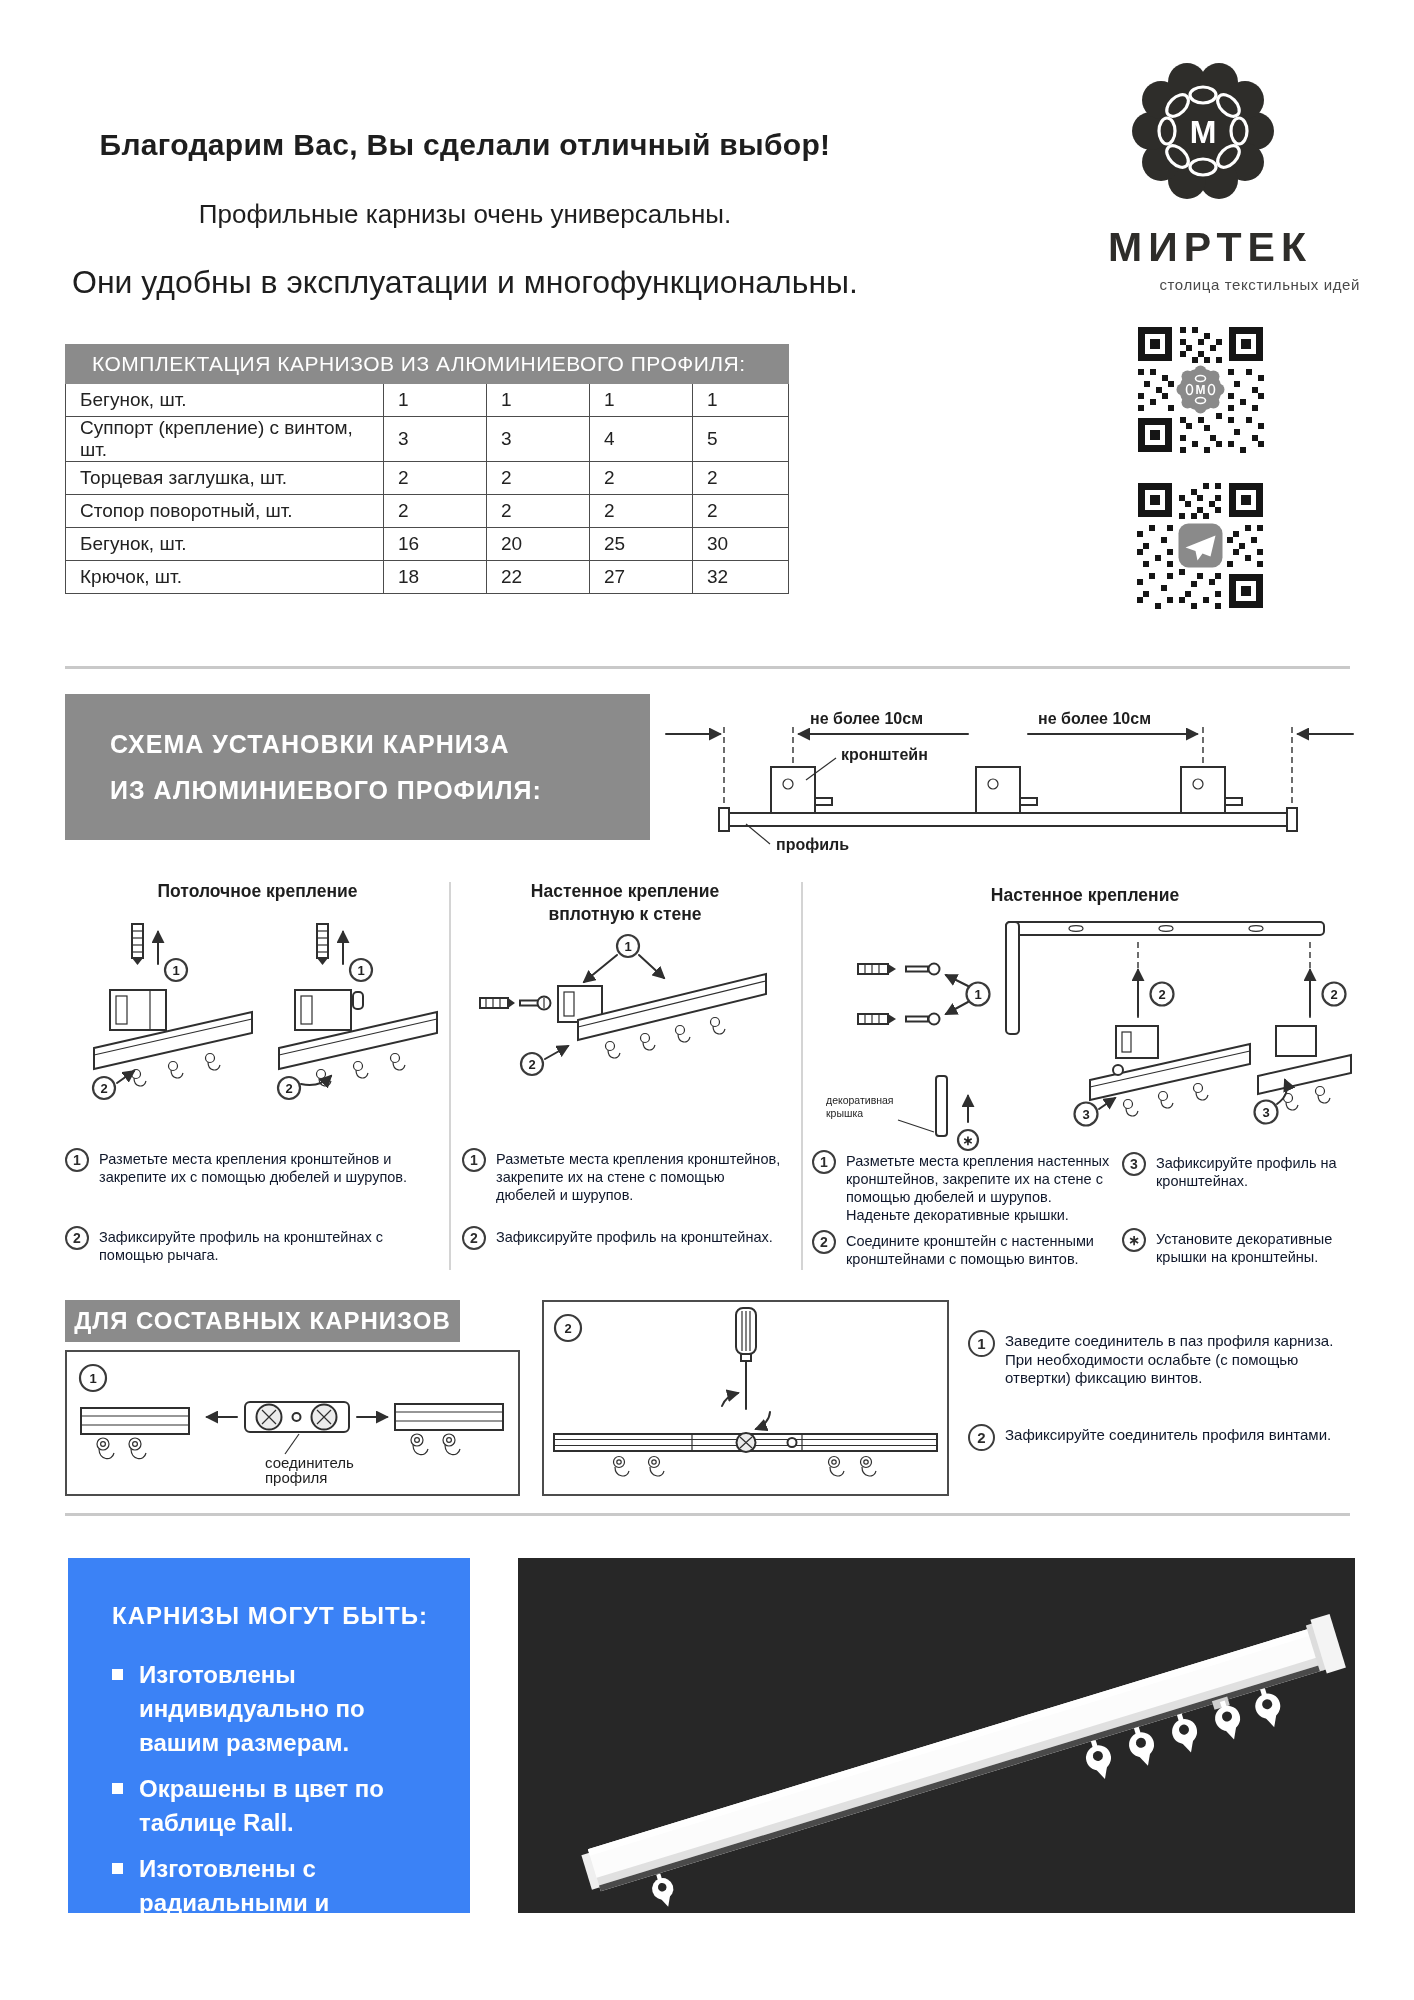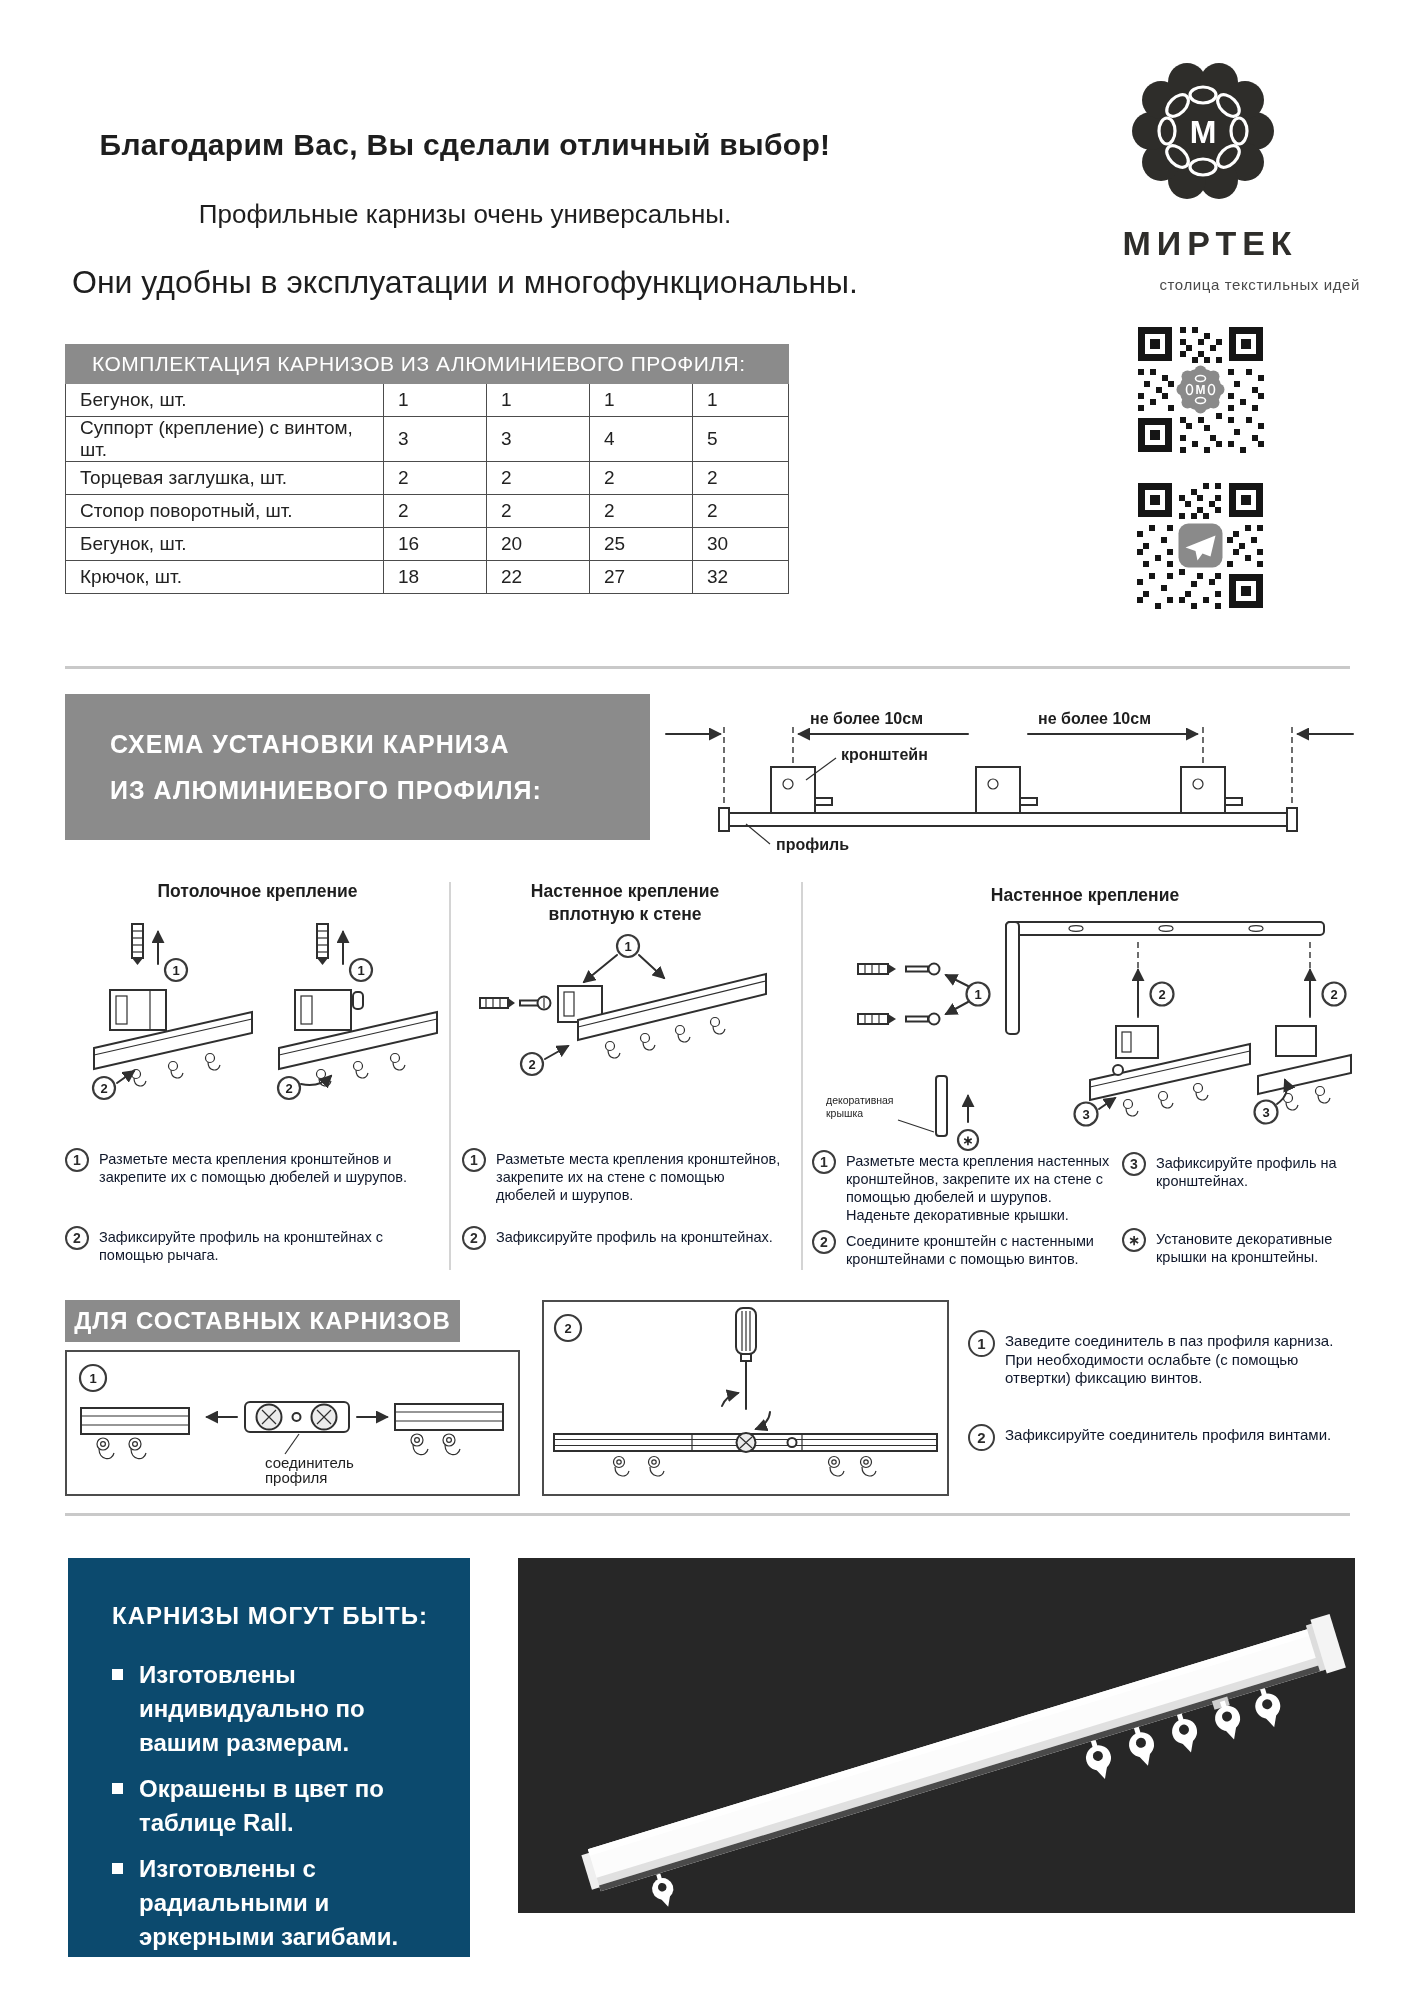--- a/index.html
+++ b/index.html
@@ -4,21 +4,21 @@
 <style>
   html,body{margin:0;padding:0;background:#fff;}
   .page{position:relative;width:1414px;height:2000px;background:#fff;overflow:hidden;
         font-family:"Liberation Sans",sans-serif;color:#1e1e1e;}
   .abs{position:absolute;}
   
   .g-title{left:65px;top:128px;width:800px;text-align:center;font-size:30px;font-weight:bold;letter-spacing:.3px;}
   .g-sub2{left:65px;top:199px;width:800px;text-align:center;font-size:26px;}
   .g-sub3{left:65px;top:264px;width:800px;text-align:center;font-size:32px;}
   
-  .brand-name{left:1060px;top:224px;width:300px;text-align:center;font-size:34px;font-weight:bold;letter-spacing:6px;color:#2e2d2a;}
+  .brand-name{left:1060px;top:224px;width:300px;text-align:center;font-size:41px;font-weight:bold;letter-spacing:6px;color:#2e2d2a;}
   .brand-tag{left:1060px;top:276px;width:300px;text-align:right;font-size:15px;color:#4a4a4a;letter-spacing:.6px;}
   
   table.kit{left:65px;top:344px;width:723px;border-collapse:collapse;table-layout:fixed;}
   table.kit td{border:1.5px solid #4c4c4c;height:32px;font-size:19px;padding:0 0 0 14px;color:#222;}
   table.kit tr.bar td{background:#8b8b8b;color:#fff;font-size:21px;font-weight:normal;letter-spacing:.5px;
         border:1.5px solid #8b8b8b;height:38px;padding-left:26px;}
   .hr{background:#c9c9c9;height:3px;}
   
   .scheme-box{left:65px;top:694px;width:585px;height:146px;background:#8b8b8b;color:#fff;
         font-size:25px;font-weight:bold;letter-spacing:1px;line-height:46px;padding:27px 0 0 45px;box-sizing:border-box;}
@@ -29,21 +29,21 @@
   .badge{flex:0 0 auto;width:24px;height:24px;border:2.4px solid #3d3d3d;border-radius:50%;
         display:flex;align-items:center;justify-content:center;font-size:14px;font-weight:bold;color:#2d2d2d;box-sizing:border-box;}
   .step .txt{font-size:14.5px;line-height:18px;color:#0f172a;padding-top:2px;}
   .cstep .badge{width:27px;height:27px;font-size:15px;}
   .cstep .txt{font-size:15px;line-height:18.5px;}
   
   .comp-title{left:65px;top:1300px;width:395px;height:42px;background:#8b8b8b;color:#fff;
         font-size:24px;font-weight:bold;letter-spacing:1px;display:flex;align-items:center;justify-content:center;}
   .panel{border:2px solid #4c4c4c;background:#fff;box-sizing:border-box;}
   
-  .features{left:68px;top:1558px;width:402px;height:399px;background:#0c4a6e;color:#fff;box-sizing:border-box;padding:44px 38px 0 44px;}
+  .features{left:68px;top:1558px;width:402px;height:355px;background:#3b82f6;color:#fff;box-sizing:border-box;padding:44px 38px 0 44px;}
   .f-title{font-size:24px;font-weight:bold;letter-spacing:1px;margin-bottom:28px;}
   .f-item{display:flex;gap:16px;margin-bottom:12px;}
   .f-sq{flex:0 0 auto;width:11px;height:11px;background:#fff;margin-top:11px;}
   .f-txt{font-size:24px;font-weight:bold;line-height:34px;}
   
   .ln{stroke:#2f2f2f;stroke-width:2;fill:none;stroke-linecap:round;}
   .fw{fill:#fff;stroke:#2f2f2f;stroke-width:2;}
   .fg{fill:#ececec;stroke:#2f2f2f;stroke-width:2;}
   .thin{stroke:#2f2f2f;stroke-width:1.2;fill:none;}
   .dsh{stroke:#2f2f2f;stroke-width:1.4;stroke-dasharray:6 4;fill:none;}

